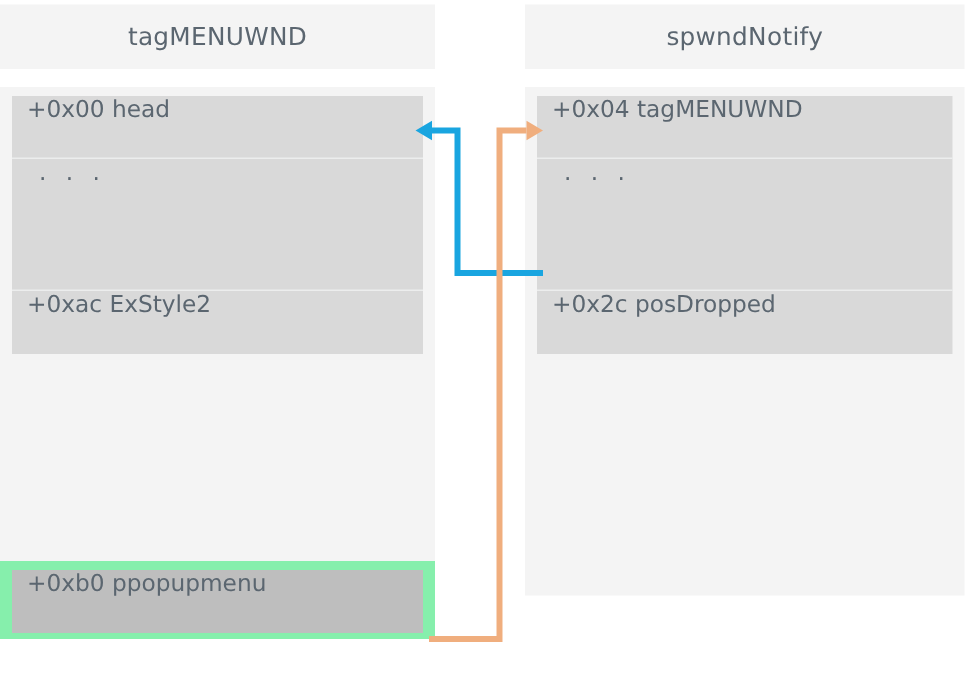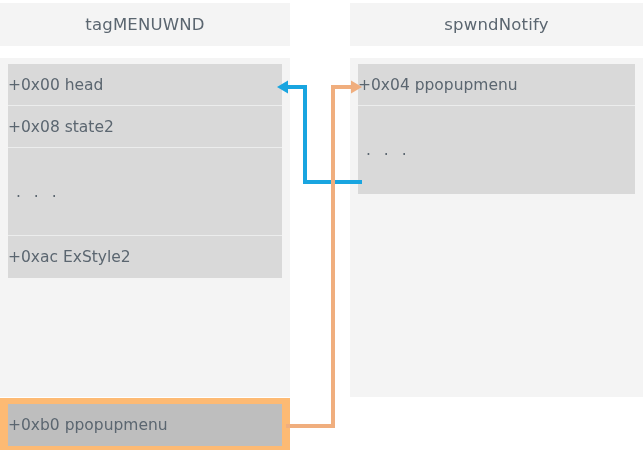--- a/index.html
+++ b/index.html
@@ -57,34 +57,35 @@
     padding: 6px 8px;
   }
   .panel-left .panel-body  { top: 58px; height: 339px; }
   .panel-right .panel-body { top: 58px; height: 339px; }
 
   
   .panel-left .panel-footer {
     position: absolute;
     left: 0;
     right: 0;
-    top: 398px;
+    top: 374px;
     height: 52px;
-    background: #fdba74;
+    background: #86efac;
     box-sizing: border-box;
     padding: 6px 8px;
   }
 
   .field {
     position: relative;
     box-sizing: border-box;
     height: 42px;
     background: #d9d9d9;
     display: flex;
-    align-items: center;
+    align-items: flex-start;
+    padding-left: 10px;
     border-bottom: 1px solid #eceded;
     white-space: nowrap;
   }
   .field:last-child { border-bottom: none; }
   .field.highlight { background: #bebebe; }
   .field.tall { height: 88px; }
   .field-label {
     font-size: 15.5px;
     color: #5b6670;
   }
@@ -110,23 +111,20 @@
   <div class="panel panel-left">
 
     <div class="panel-header">
       <span class="panel-header-title">tagMENUWND</span>
     </div>
 
     <div class="panel-body">
       <div class="field">
         <span class="field-label">+0x00 head</span>
       </div>
-      <div class="field">
-        <span class="field-label">+0x08 state2</span>
-      </div>
       <div class="field tall ellipsis">
         <span class="field-label">. . .</span>
       </div>
       <div class="field">
         <span class="field-label">+0xac ExStyle2</span>
       </div>
     </div>
 
     <div class="panel-footer">
       <div class="field highlight">
@@ -137,24 +135,27 @@
   </div>
 
   <div class="panel panel-right">
 
     <div class="panel-header">
       <span class="panel-header-title">spwndNotify</span>
     </div>
 
     <div class="panel-body">
       <div class="field">
-        <span class="field-label">+0x04 ppopupmenu</span>
+        <span class="field-label">+0x04 tagMENUWND</span>
       </div>
       <div class="field tall ellipsis">
         <span class="field-label">. . .</span>
+      </div>
+      <div class="field">
+        <span class="field-label">+0x2c posDropped</span>
       </div>
     </div>
 
   </div>
 
   <svg class="connectors" width="643" height="459" viewBox="0 0 643 459">
 
     <g>
       <path d="M 362 182 L 305 182 L 305 87 L 288 87" stroke="#19a5e0" stroke-width="4" fill="none"></path>
       <path d="M 288 80.5 L 277 87 L 288 93.5 Z" fill="#19a5e0"></path>

